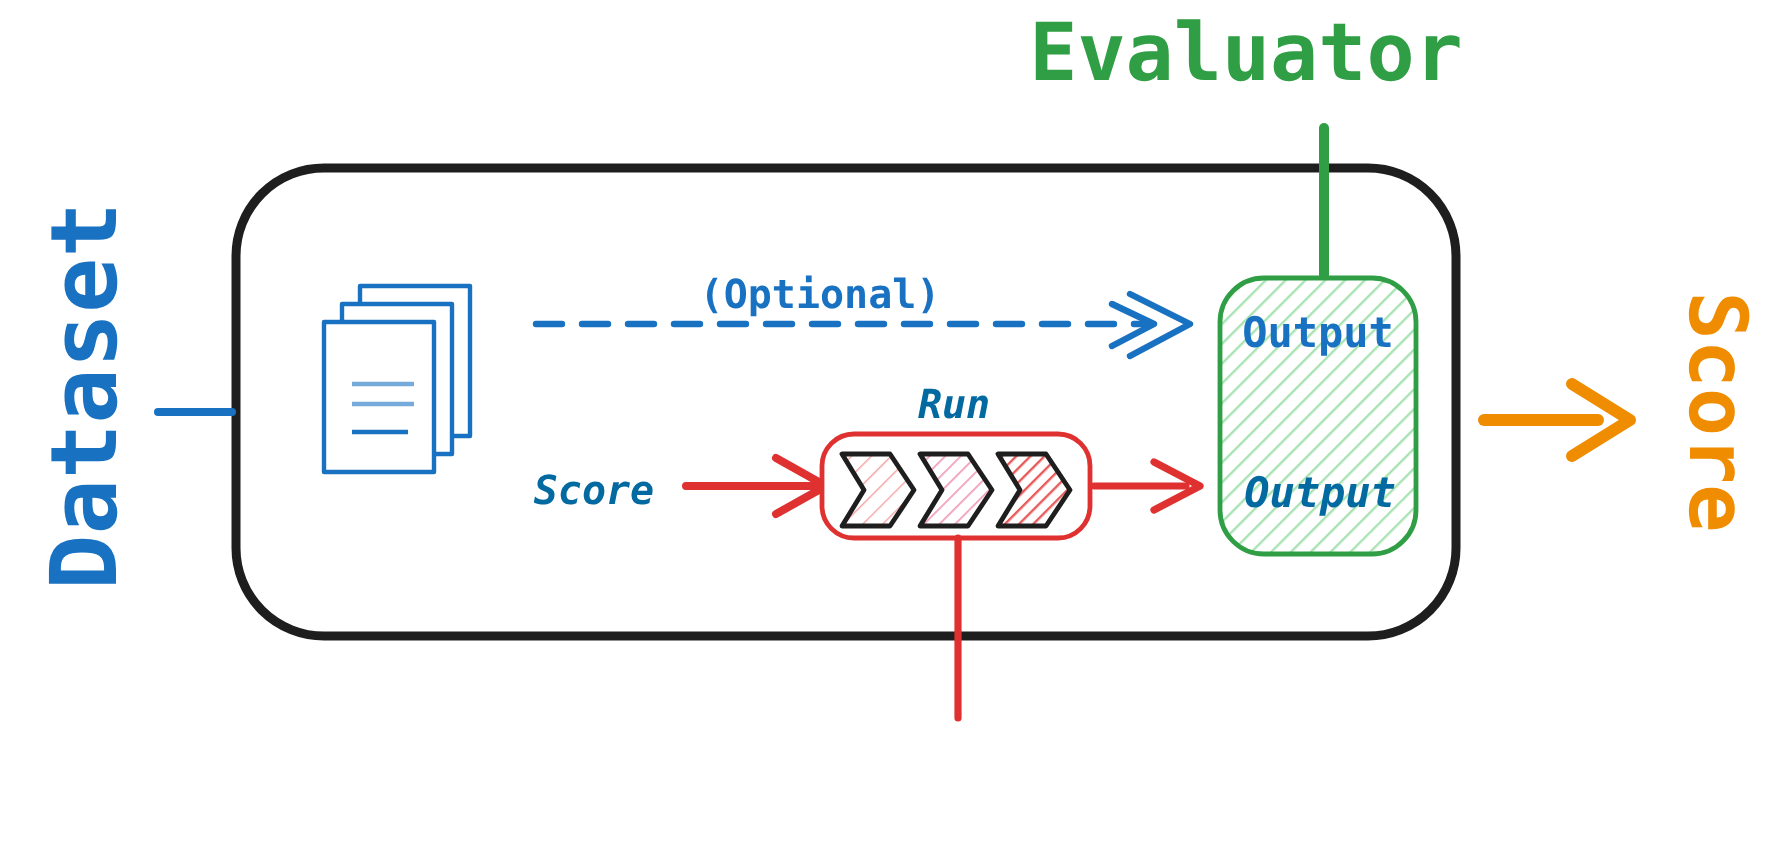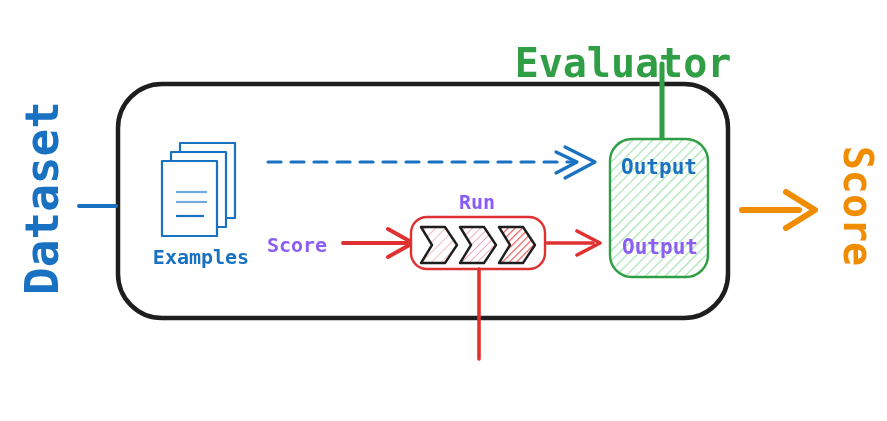--- a/index.html
+++ b/index.html
@@ -15,21 +15,21 @@
   .lbl {
     position: absolute;
     font-weight: bold;
     white-space: nowrap;
     transform: translate(-50%, -50%);
     line-height: 1;
   }
   .big   { font-size: 40px; letter-spacing: 0px; }
   .small { font-size: 20px; }
   .blue   { color: #1971c2; }
-  .red    { color: #8b5cf6; }
+  .red    { color: #0369a1; font-style: italic; }
   .green  { color: #2f9e44; }
   .orange { color: #f08c00; }
   .rot-ccw { transform: translate(-50%, -50%) rotate(-90deg); }
   .rot-cw  { transform: translate(-50%, -50%) rotate(90deg); }
 </style>
 </head>
 <body>
 
 <div id="canvas">
 
@@ -97,27 +97,27 @@
     <line x1="479" y1="269" x2="479" y2="359" stroke="#e03131" stroke-width="3.6" stroke-linecap="round"></line>
 
     <g fill="none" stroke="#f08c00" stroke-width="6" stroke-linecap="round" stroke-linejoin="round">
       <line x1="742" y1="210" x2="799" y2="210"></line>
       <polyline points="786,192 815,210 786,228"></polyline>
     </g>
   </svg>
 
   <div class="lbl big blue rot-ccw" style="left:42px; top:198px; font-size:46px;">Dataset</div>
 
-  <div class="lbl big green" style="left:623px; top:27px;margin-top:36px;">Evaluator</div>
+  <div class="lbl big green" style="left:623px; top:27px;">Evaluator</div>
 
   <div class="lbl big orange rot-cw" style="left:858px; top:206px;">Score</div>
 
 
-  <div class="lbl small blue" style="left:201px; top:257px;">Examples</div>
 
+  <div class="lbl small blue" style="left:410px; top:147px;">(Optional)</div>
 
   <div class="lbl small red" style="left:297px; top:245px;">Score</div>
 
   <div class="lbl small red" style="left:477px; top:202px;">Run</div>
 
   <div class="lbl small blue" style="left:659px; top:167px; font-size:21px;">Output</div>
 
   <div class="lbl small red" style="left:660px; top:247px; font-size:21px;">Output</div>
 
 </div>

